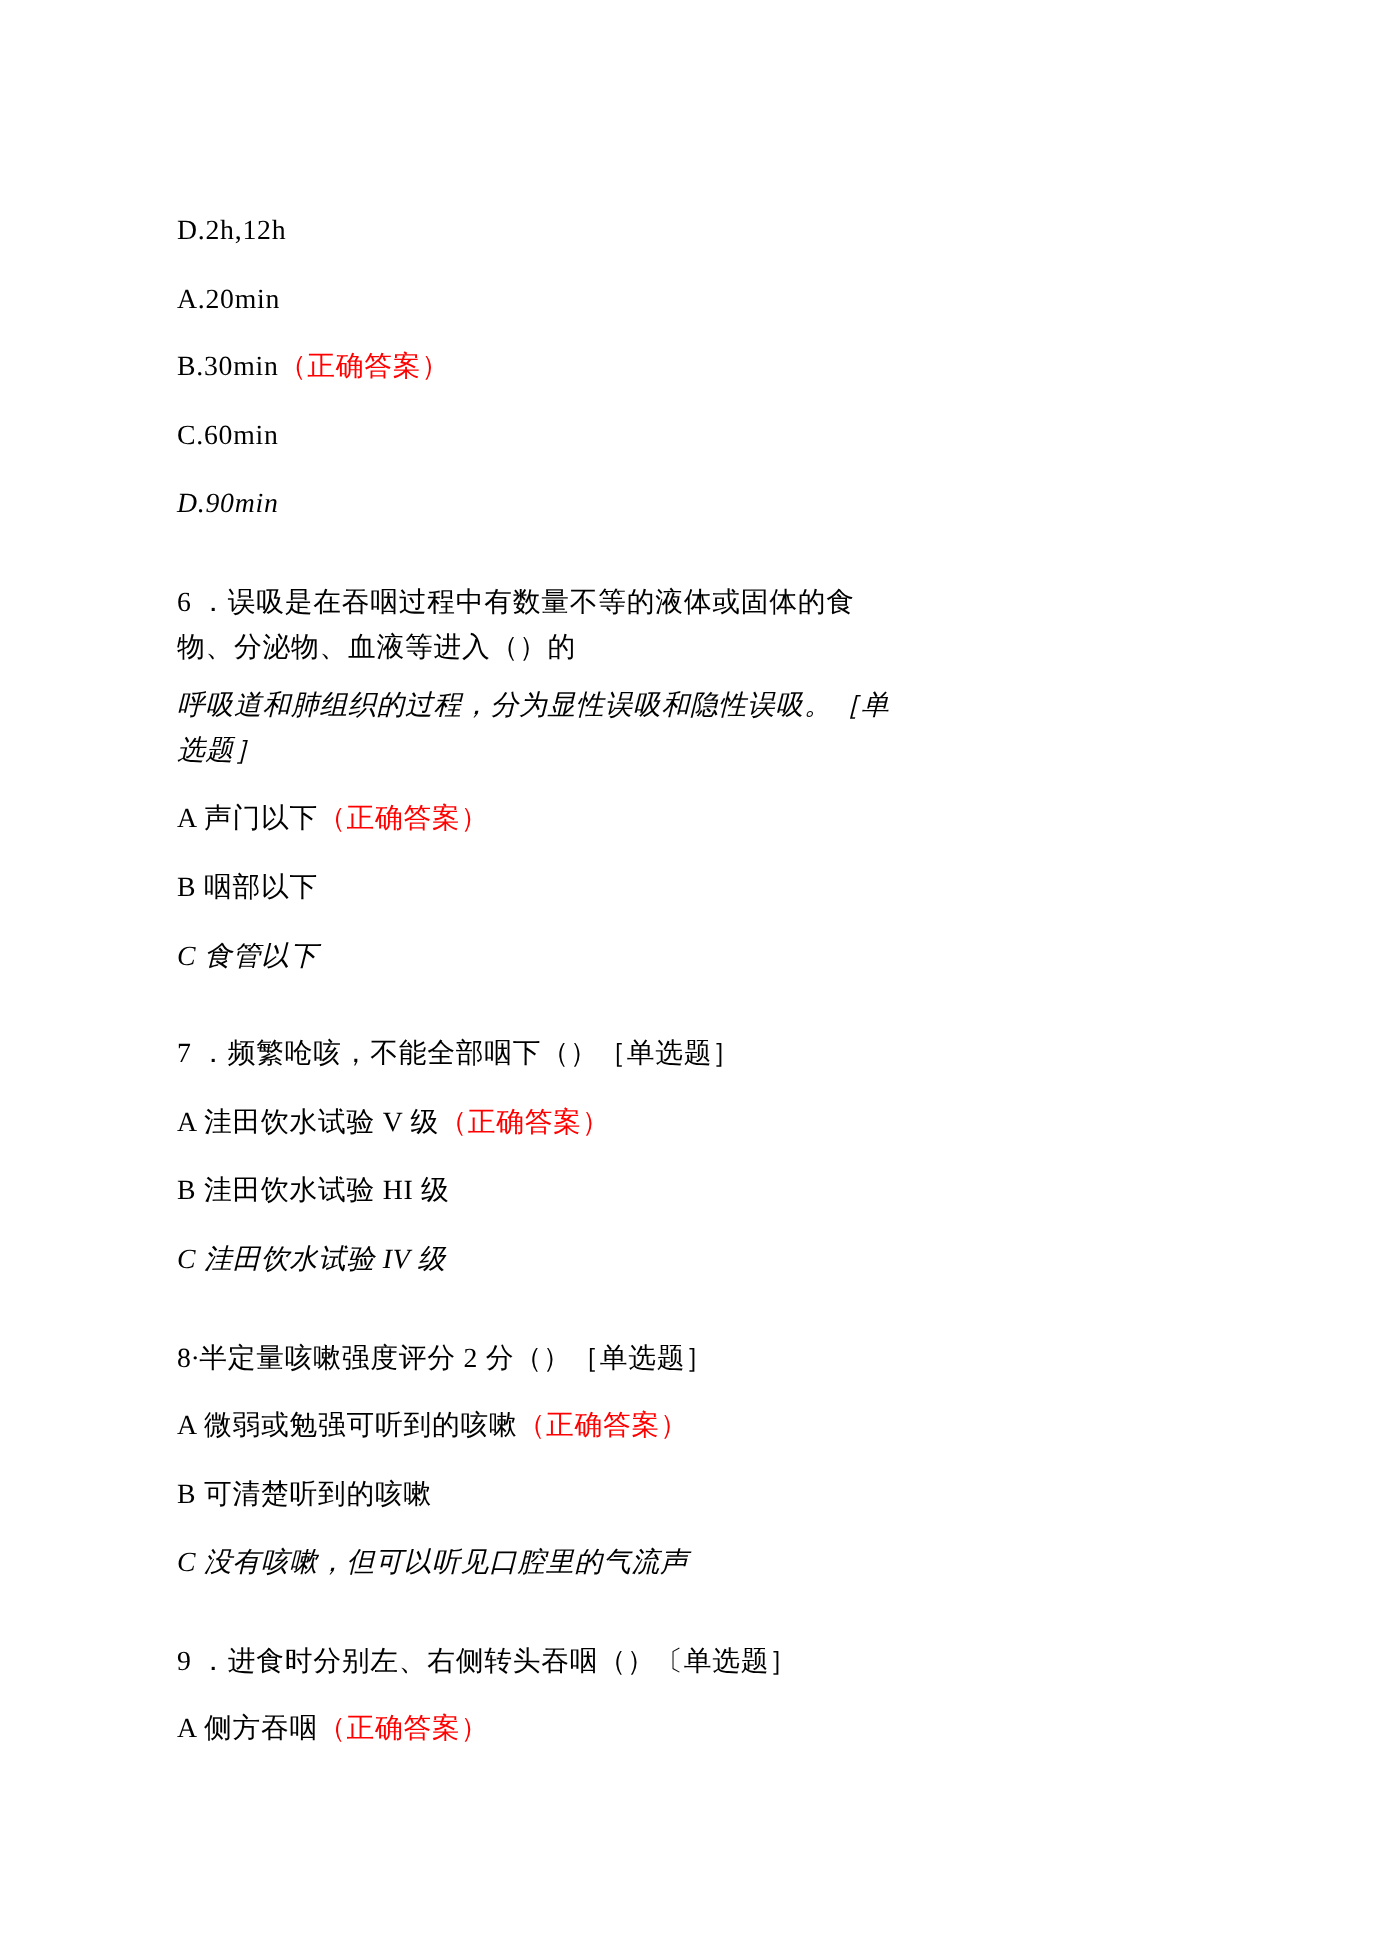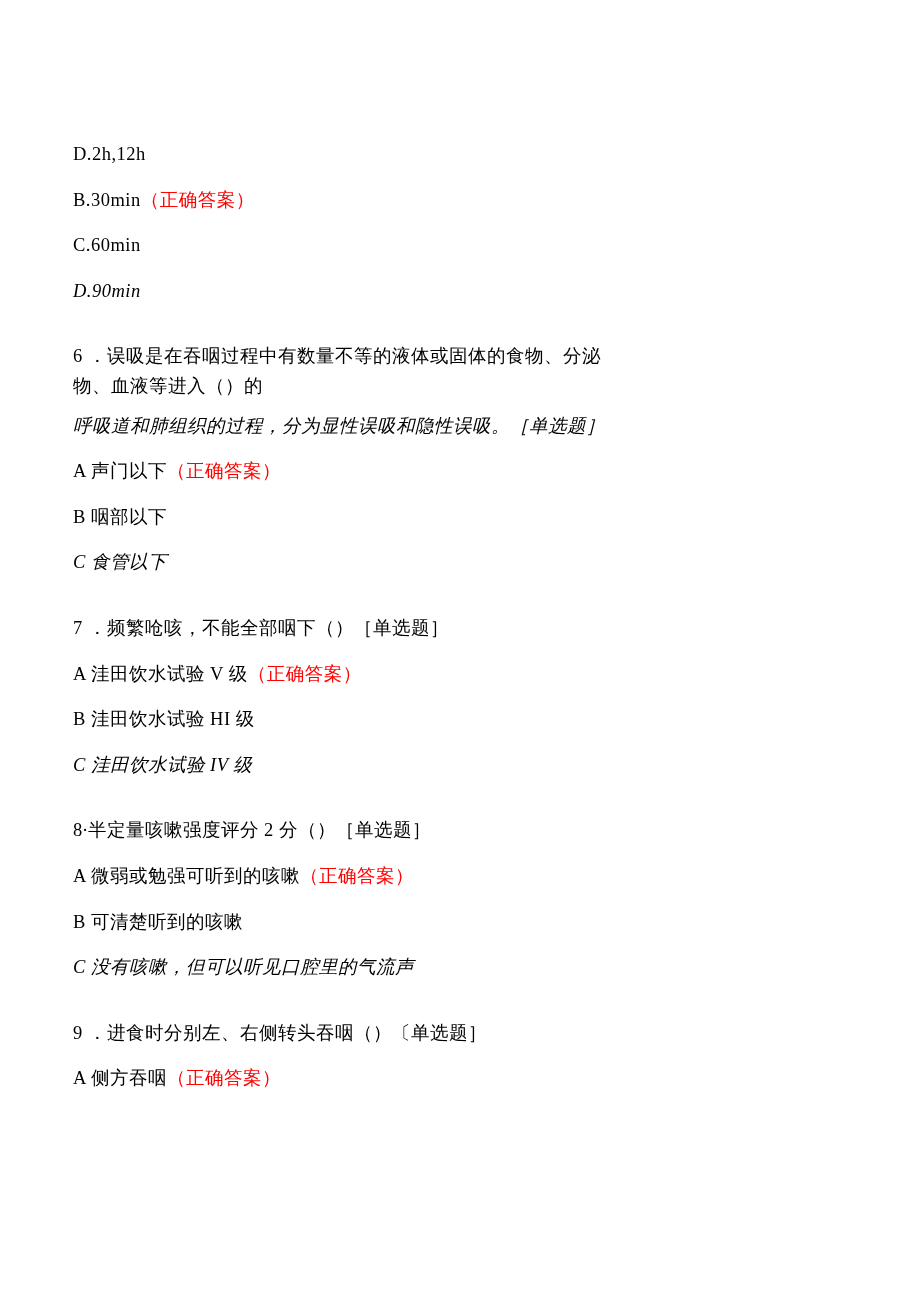--- a/index.html
+++ b/index.html
@@ -5,21 +5,21 @@
   body {
     margin: 0;
     padding: 0;
     background: #ffffff;
     font-family: "Times New Roman", "SimSun", serif;
     color: #000000;
   }
   .page {
     width: 737px;
     min-height: 1301px;
-    padding: 140px 130px 60px 73px;
+    padding: 140px 130px 60px 118px;
     box-sizing: border-box;
     font-size: 18.5px;
     line-height: 1.6;
     letter-spacing: 0.5px;
   }
   .line {
     margin-bottom: 16px;
   }
   .gap {
     margin-bottom: 36px;
@@ -29,20 +29,21 @@
     color: #ff0000;
   }
 </style>
 </head>
 <body>
 
 <div class="page">
 
   <div class="line">D.2h,12h</div>
 
+  <div class="line">A.20min</div>
   <div class="line">
     <span>B.30min</span><span class="correct">（正确答案）</span>
   </div>
   <div class="line">C.60min</div>
   <div class="line gap">D.90min</div>
 
   <div>6 ．误吸是在吞咽过程中有数量不等的液体或固体的食物、分泌物、血液等进入（）的</div>
   <div class="line" style="margin-top:10px;font-style:italic;">呼吸道和肺组织的过程，分为显性误吸和隐性误吸。［单选题］</div>
   <div class="line" style="margin-top:16px;">
     <span>A 声门以下</span><span class="correct">（正确答案）</span>

